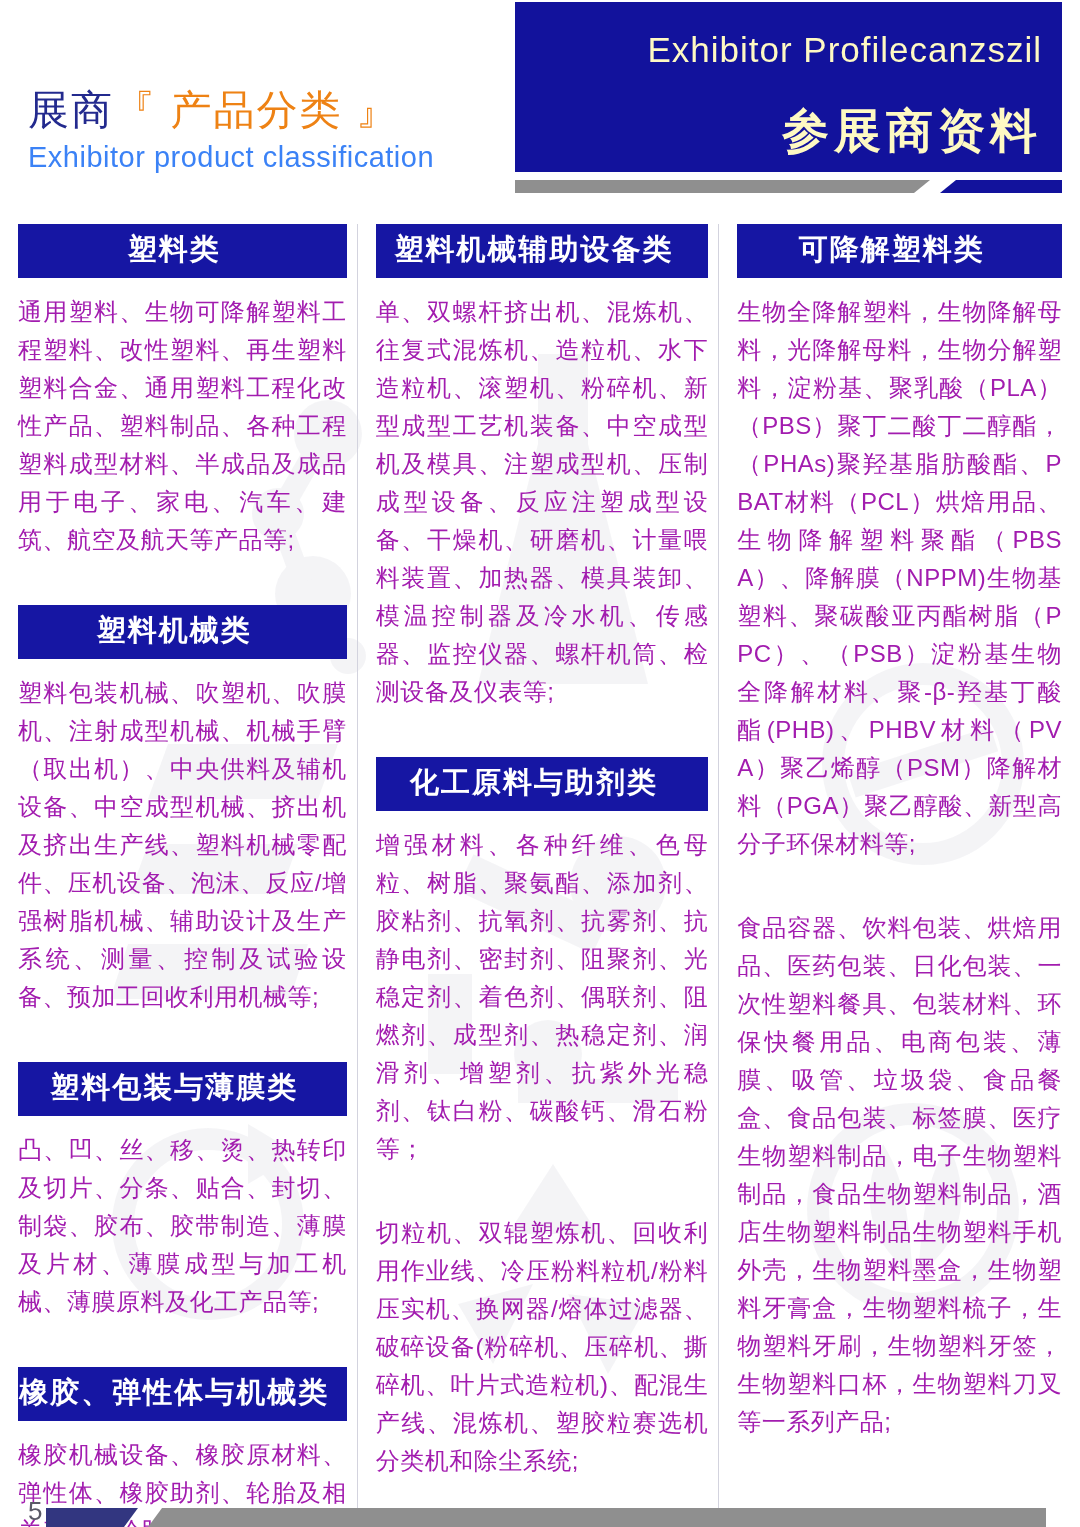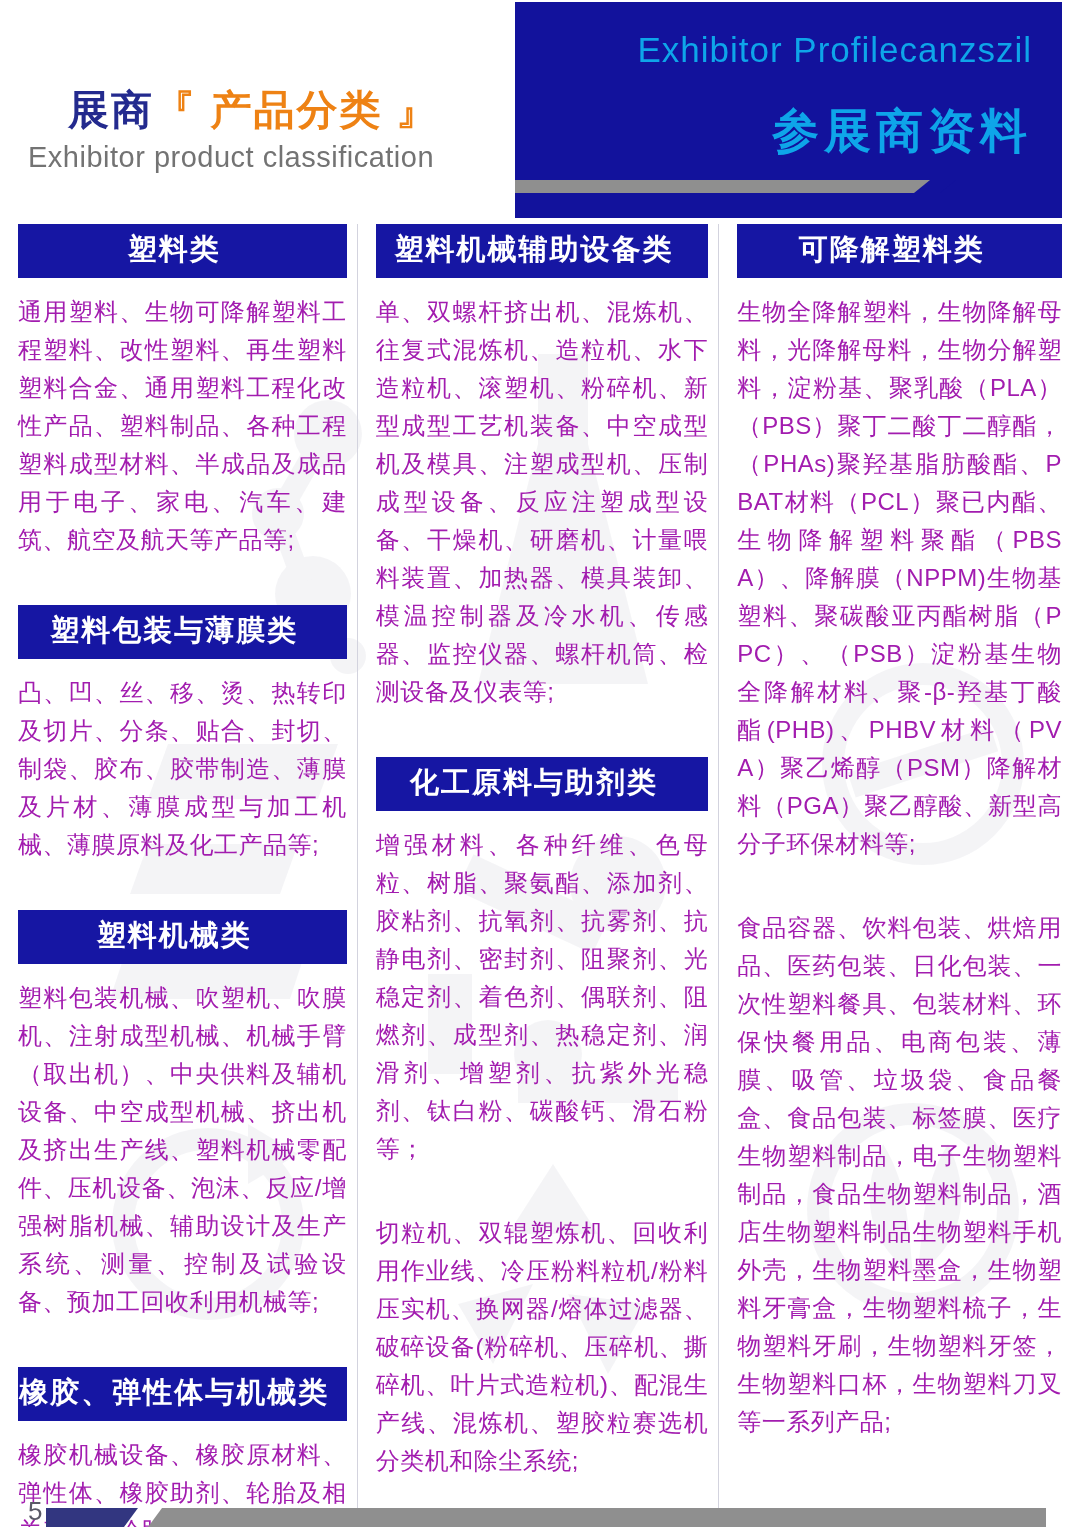--- a/index.html
+++ b/index.html
@@ -2,27 +2,27 @@
 <html><head>
 <meta charset="utf-8">
 <style>
   html,body{margin:0;padding:0;background:#ffffff;}
   .page{
     position:relative;width:1080px;height:1527px;background:#ffffff;overflow:hidden;
     font-family:"Liberation Sans","DejaVu Sans",sans-serif;
   }
   
   .title-block{position:absolute;left:28px;top:88px;z-index:2;}
-  .title-zh{font-size:41px;font-weight:bold;color:#232a8e;letter-spacing:2px;line-height:1.1;margin-left:40px;}
+  .title-zh{font-size:41px;font-weight:normal;color:#232a8e;letter-spacing:2px;line-height:1.1;}
   .title-zh .hl{color:#ee8214;}
-  .title-en{margin-top:8px;font-size:29px;color:#737373;letter-spacing:0.5px;font-weight:400;}
+  .title-en{margin-top:8px;font-size:29px;color:#3b82f6;letter-spacing:0.5px;font-weight:400;}
   
   .banner{
-    position:absolute;left:515px;top:2px;width:547px;height:216px;background:#12129c;
-    color:#0ea5e9;text-align:right;box-sizing:border-box;padding:28px 30px 0 0;z-index:2;
+    position:absolute;left:515px;top:2px;width:547px;height:170px;background:#12129c;
+    color:#fef9c3;text-align:right;box-sizing:border-box;padding:28px 20px 0 0;z-index:2;
   }
   .banner-en{font-size:35px;font-weight:400;letter-spacing:1px;}
   .banner-zh{font-size:47px;font-weight:bold;letter-spacing:5px;margin-top:30px;}
   .banner-bar{position:absolute;left:515px;top:180px;width:547px;height:13px;z-index:2;}
   .banner-bar .bar-gray{
     position:absolute;left:0;top:0;width:415px;height:13px;background:#8f8f8f;
     clip-path:polygon(0 0,100% 0,calc(100% - 16px) 100%,0 100%);
   }
   .banner-bar .bar-blue{
     position:absolute;right:0;top:0;width:122px;height:13px;background:#12129c;
@@ -126,26 +126,26 @@
       <path d="M95 60 C70 110 80 160 125 190 C120 140 120 100 95 60 Z"></path>
       <path d="M160 60 C185 110 175 160 130 190 C135 140 135 100 160 60 Z"></path>
     </svg>
 
     <div class="col col-1">
       <div class="sec">
         <div class="sec-h">塑料类</div>
         <p class="sec-b">通用塑料、生物可降解塑料工程塑料、改性塑料、再生塑料塑料合金、通用塑料工程化改性产品、塑料制品、各种工程塑料成型材料、半成品及成品用于电子、家电、汽车、建筑、航空及航天等产品等;</p>
       </div>
       <div class="sec">
+        <div class="sec-h">塑料机械类</div>
+        <p class="sec-b">塑料包装机械、吹塑机、吹膜机、注射成型机械、机械手臂（取出机）、中央供料及辅机设备、中空成型机械、挤出机及挤出生产线、塑料机械零配件、压机设备、泡沫、反应/增强树脂机械、辅助设计及生产系统、测量、控制及试验设备、预加工回收利用机械等;</p>
+      </div>
+      <div class="sec">
         <div class="sec-h">塑料包装与薄膜类</div>
         <p class="sec-b">凸、凹、丝、移、烫、热转印及切片、分条、贴合、封切、制袋、胶布、胶带制造、薄膜及片材、薄膜成型与加工机械、薄膜原料及化工产品等;</p>
-      </div>
-      <div class="sec">
-        <div class="sec-h">塑料机械类</div>
-        <p class="sec-b">塑料包装机械、吹塑机、吹膜机、注射成型机械、机械手臂（取出机）、中央供料及辅机设备、中空成型机械、挤出机及挤出生产线、塑料机械零配件、压机设备、泡沫、反应/增强树脂机械、辅助设计及生产系统、测量、控制及试验设备、预加工回收利用机械等;</p>
       </div>
       <div class="sec">
         <div class="sec-h">橡胶、弹性体与机械类</div>
         <p class="sec-b">橡胶机械设备、橡胶原材料、弹性体、橡胶助剂、轮胎及相关产品非轮胎橡胶制品等;</p>
       </div>
     </div>
 
     <div class="col col-2">
       <div class="sec">
         <div class="sec-h">塑料机械辅助设备类</div>
@@ -156,21 +156,21 @@
         <p class="sec-b">增强材料、各种纤维、色母粒、树脂、聚氨酯、添加剂、胶粘剂、抗氧剂、抗雾剂、抗静电剂、密封剂、阻聚剂、光稳定剂、着色剂、偶联剂、阻燃剂、成型剂、热稳定剂、润滑剂、增塑剂、抗紫外光稳剂、钛白粉、碳酸钙、滑石粉等；</p>
       </div>
       <div class="sec">
         <p class="sec-b">切粒机、双辊塑炼机、回收利用作业线、冷压粉料粒机/粉料压实机、换网器/熔体过滤器、破碎设备(粉碎机、压碎机、撕碎机、叶片式造粒机)、配混生产线、混炼机、塑胶粒赛选机分类机和除尘系统;</p>
       </div>
     </div>
 
     <div class="col col-3">
       <div class="sec">
         <div class="sec-h">可降解塑料类</div>
-        <p class="sec-b">生物全降解塑料，生物降解母料，光降解母料，生物分解塑料，淀粉基、聚乳酸（PLA）（PBS）聚丁二酸丁二醇酯，（PHAs)聚羟基脂肪酸酯、PBAT材料（PCL）聚已内酯、生物降解塑料聚酯（PBSA）、降解膜（NPPM)生物基塑料、聚碳酸亚丙酯树脂（PPC）、（PSB）淀粉基生物全降解材料、聚-β-羟基丁酸酯(PHB)、PHBV材料（PVA）聚乙烯醇（PSM）降解材料（PGA）聚乙醇酸、新型高分子环保材料等;</p>
+        <p class="sec-b">生物全降解塑料，生物降解母料，光降解母料，生物分解塑料，淀粉基、聚乳酸（PLA）（PBS）聚丁二酸丁二醇酯，（PHAs)聚羟基脂肪酸酯、PBAT材料（PCL）烘焙用品、生物降解塑料聚酯（PBSA）、降解膜（NPPM)生物基塑料、聚碳酸亚丙酯树脂（PPC）、（PSB）淀粉基生物全降解材料、聚-β-羟基丁酸酯(PHB)、PHBV材料（PVA）聚乙烯醇（PSM）降解材料（PGA）聚乙醇酸、新型高分子环保材料等;</p>
       </div>
       <div class="sec">
         <p class="sec-b">食品容器、饮料包装、烘焙用品、医药包装、日化包装、一次性塑料餐具、包装材料、环保快餐用品、电商包装、薄膜、吸管、垃圾袋、食品餐盒、食品包装、标签膜、医疗生物塑料制品，电子生物塑料制品，食品生物塑料制品，酒店生物塑料制品生物塑料手机外壳，生物塑料墨盒，生物塑料牙膏盒，生物塑料梳子，生物塑料牙刷，生物塑料牙签，生物塑料口杯，生物塑料刀叉等一系列产品;</p>
       </div>
     </div>
 
   </div>
 
   <div class="footer">
     <span class="page-num">5</span>

